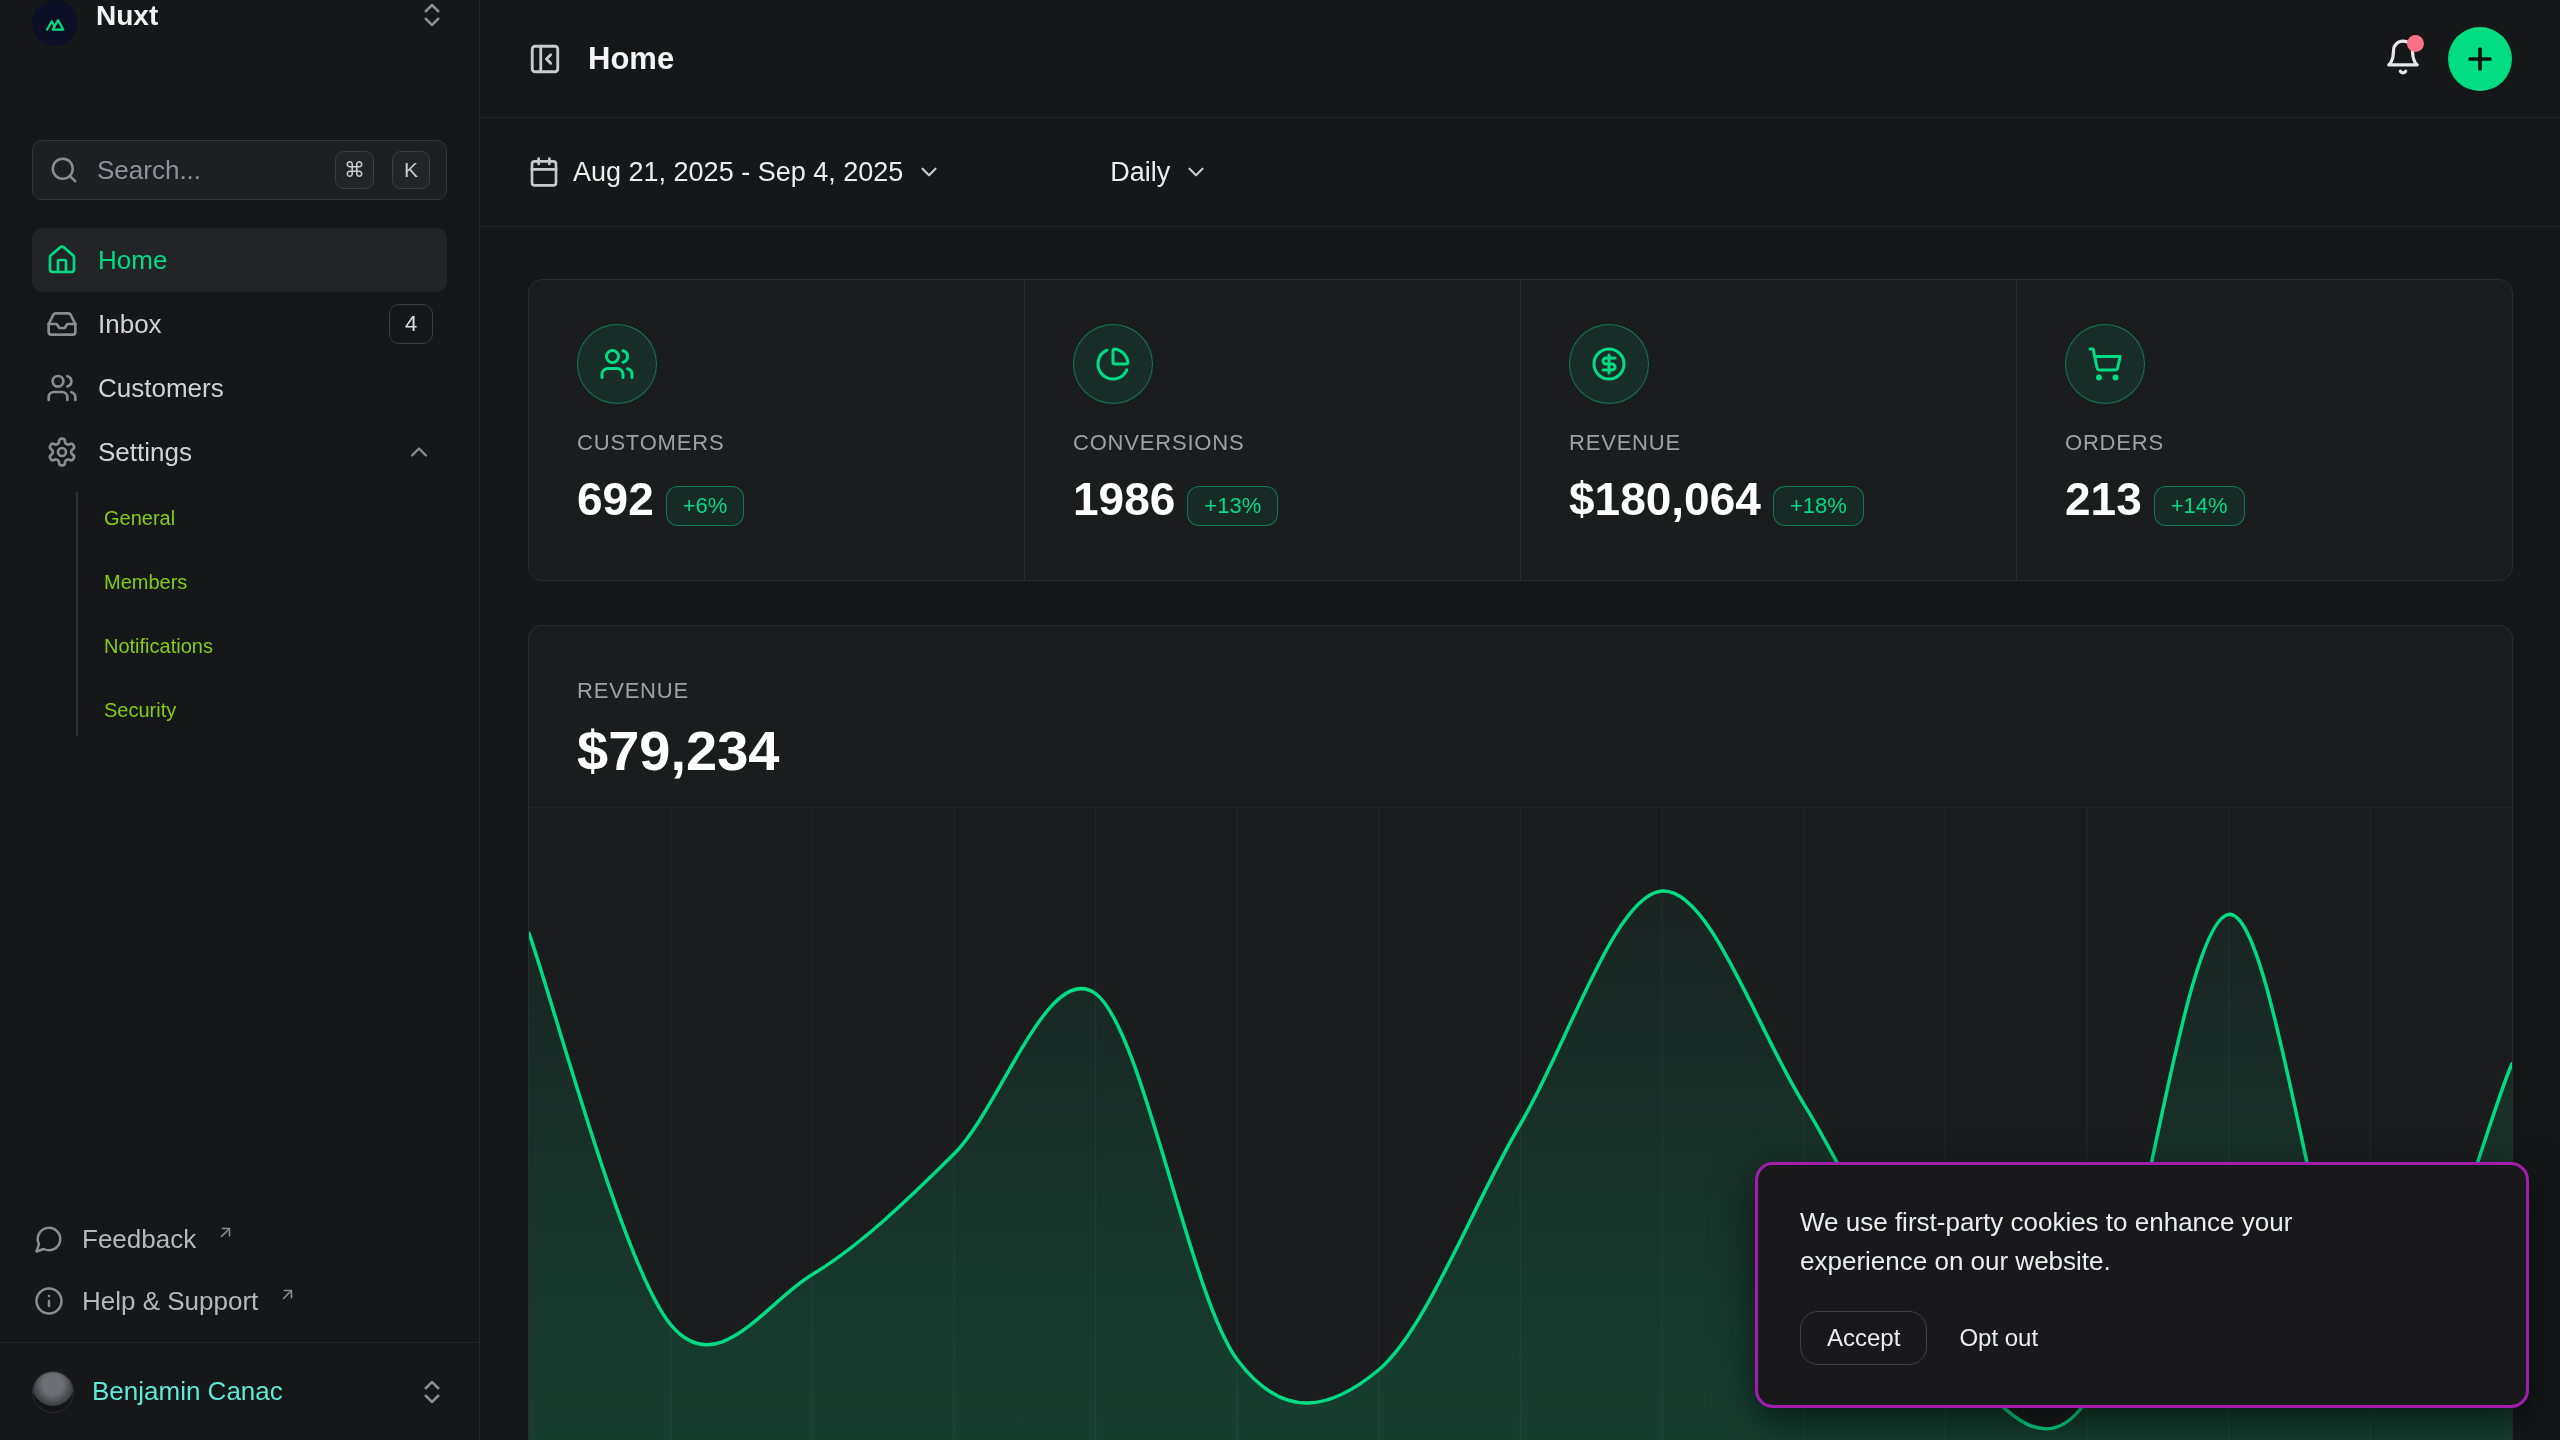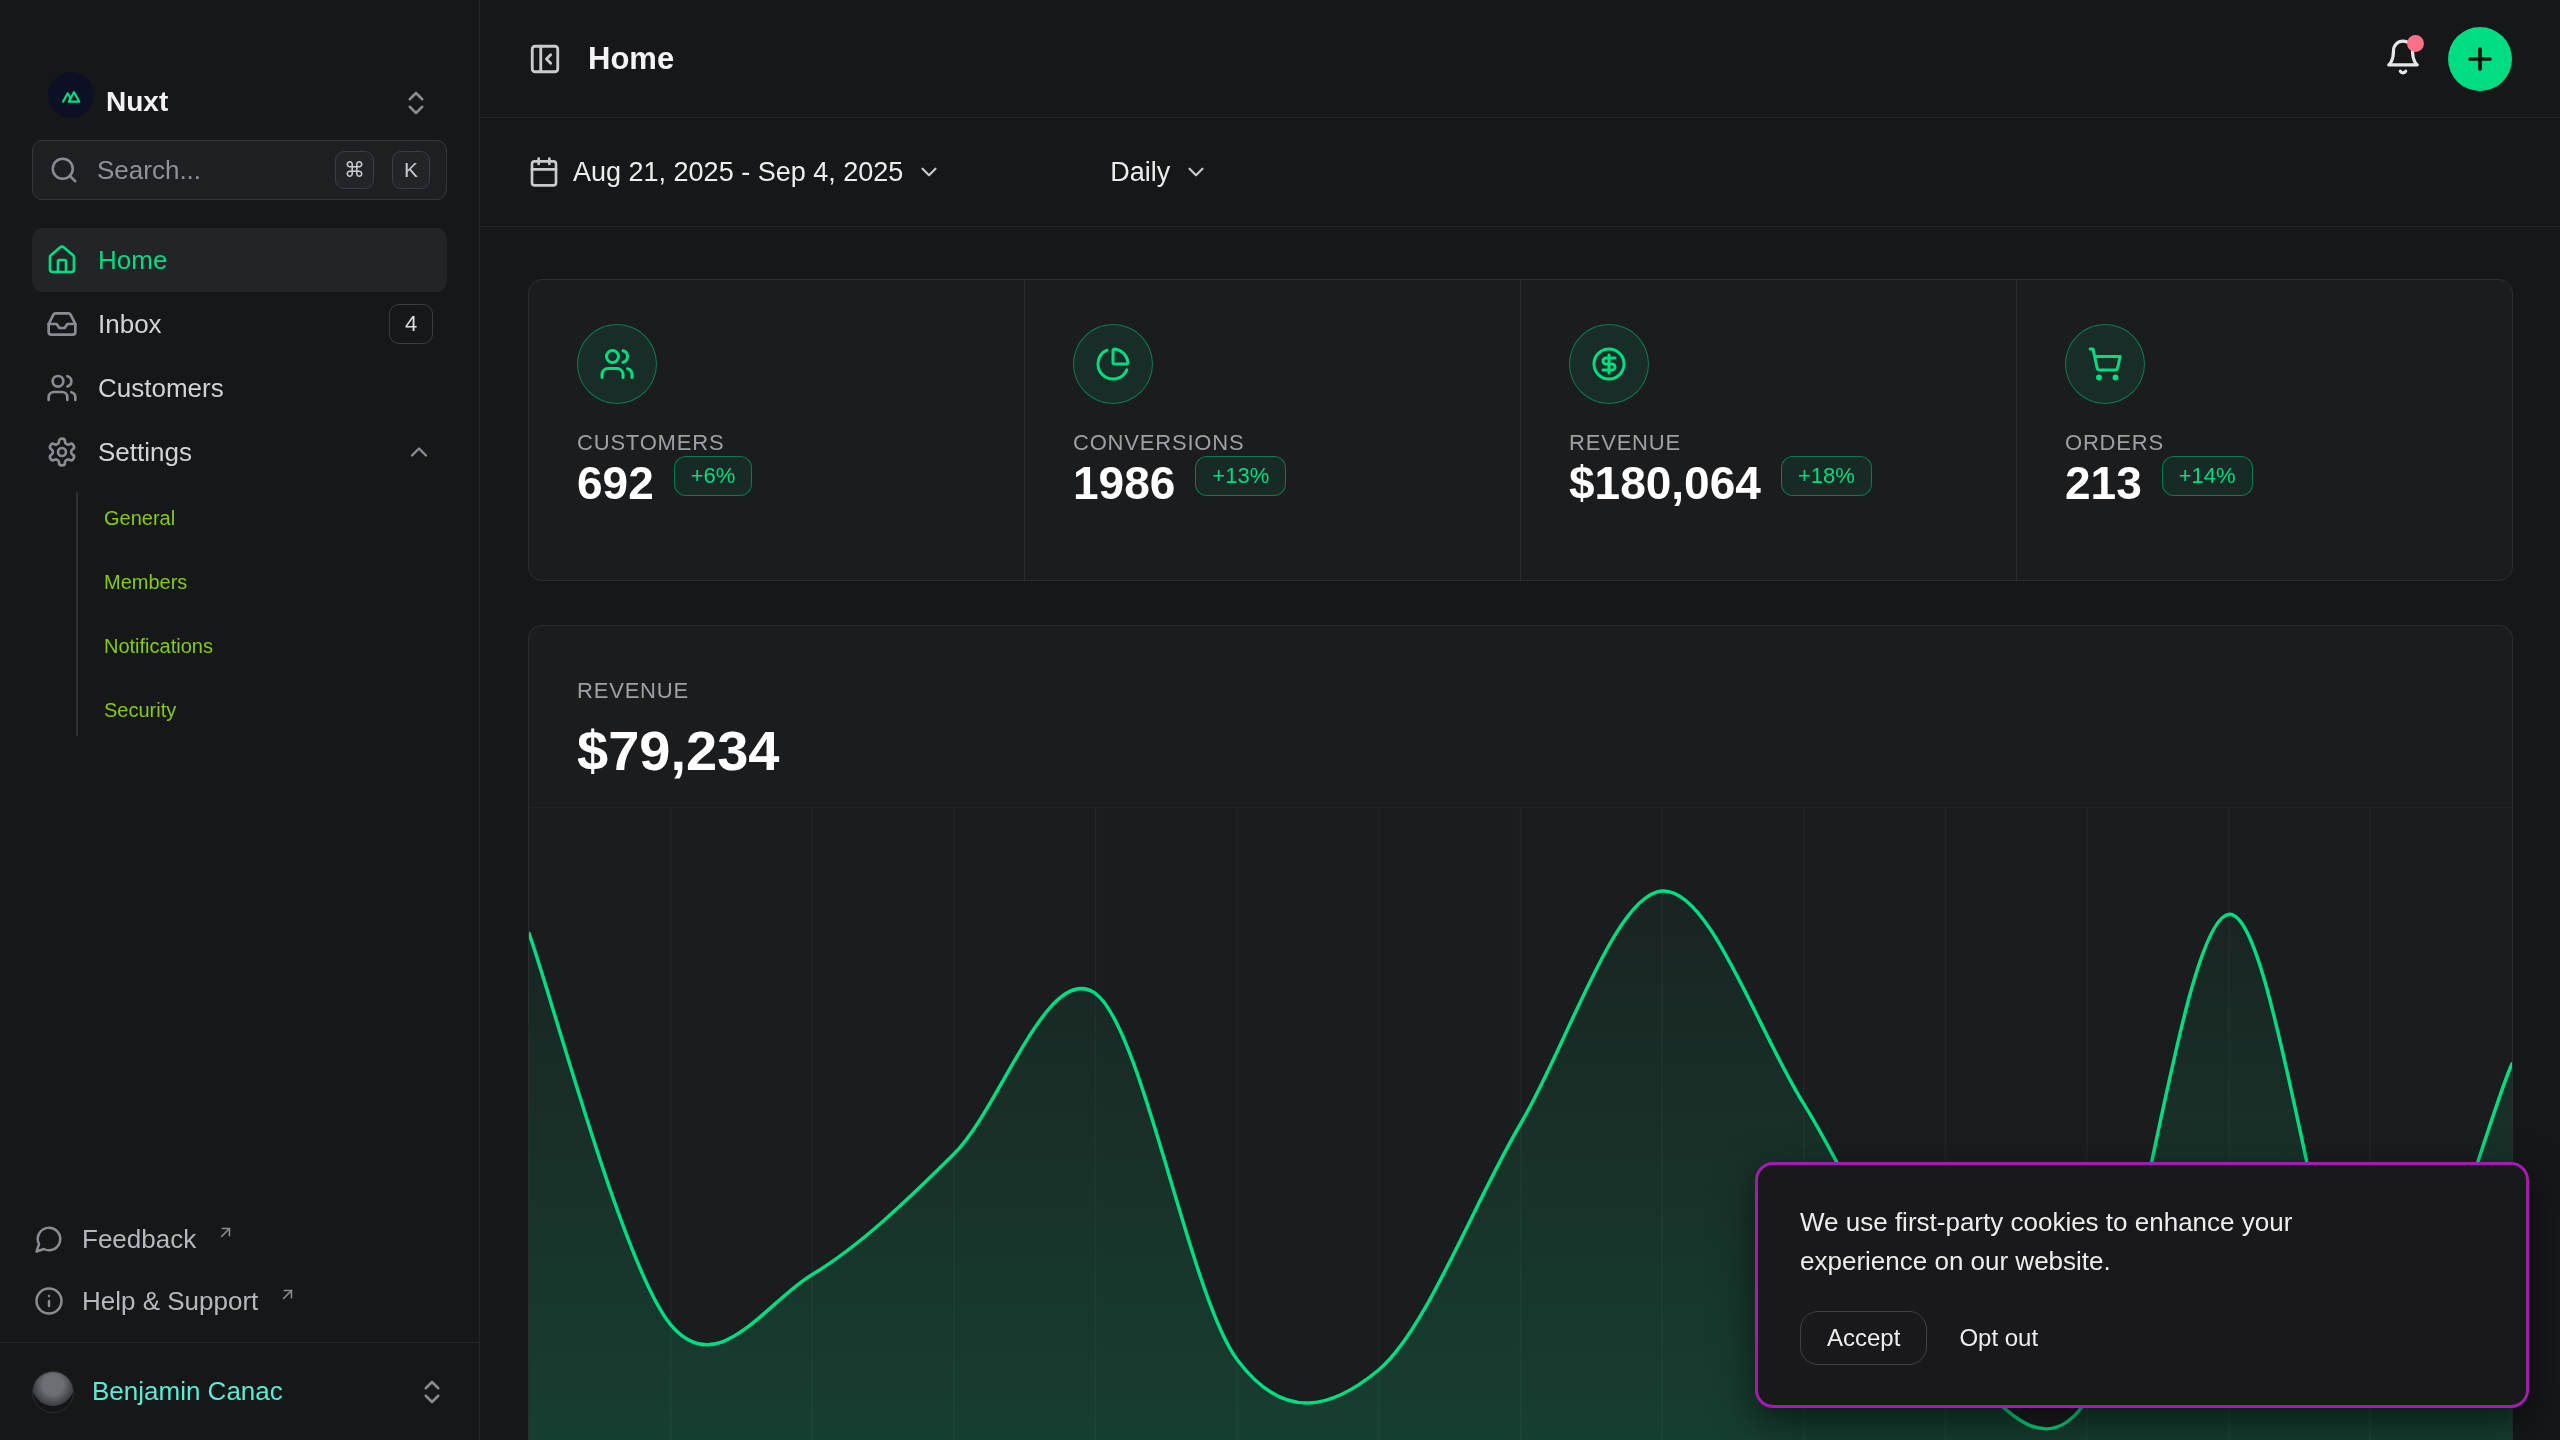--- a/index.html
+++ b/index.html
@@ -12,21 +12,21 @@
   }
   .app { position:relative; width:2560px; height:1440px; display:flex; }
 
   
   .sidebar {
     width:480px; min-width:480px; height:100%;
     background:#161718; border-right:1px solid #242527;
     display:flex; flex-direction:column;
   }
   .brand-row {
-    height:118px; padding:0 48px; display:flex; align-items:flex-end; gap:12px;
+    height:118px; padding:0 32px; display:flex; align-items:flex-start; gap:18px;
     cursor:pointer;
   }
   .brand-badge {
     width:46px; height:46px; border-radius:50%;
     background:#0d1024; display:flex; align-items:center; justify-content:center;
     flex:0 0 auto;
   }
   .brand-name { font-size:28px; font-weight:600; color:#f2f2f4; flex:1; }
   .icon { display:inline-flex; align-items:center; justify-content:center; }
   .icon svg { display:block; }
@@ -127,21 +127,21 @@
   .stat { flex:1; padding:44px 48px; position:relative; cursor:pointer; }
   .stat + .stat { border-left:1px solid #2b2c2f; }
   .stat-ic {
     width:80px; height:80px; border-radius:50%;
     background:rgba(0,220,130,0.09); border:1.5px solid rgba(0,220,130,0.45);
     display:flex; align-items:center; justify-content:center; color:#00dc82;
   }
   .stat-label {
     margin-top:26px; font-size:22px; font-weight:500; letter-spacing:0.8px; color:#9fa0a7;
   }
-  .stat-value-row { display:flex; align-items:flex-start; gap:20px; }
+  .stat-value-row { margin-top:16px; display:flex; align-items:flex-end; gap:12px; }
   .stat-value { font-size:46px; font-weight:700; color:#ffffff; }
   .delta-badge {
     font-size:22px; font-weight:500; color:#00dc82;
     background:rgba(0,220,130,0.08); border:1px solid rgba(0,220,130,0.45);
     border-radius:12px; padding:8px 16px; line-height:1;
   }
 
   .revenue-card {
     margin-top:44px; background:#1b1c1e; border:1px solid #2b2c2f;
     border-radius:14px 14px 0 0; border-bottom:none;

